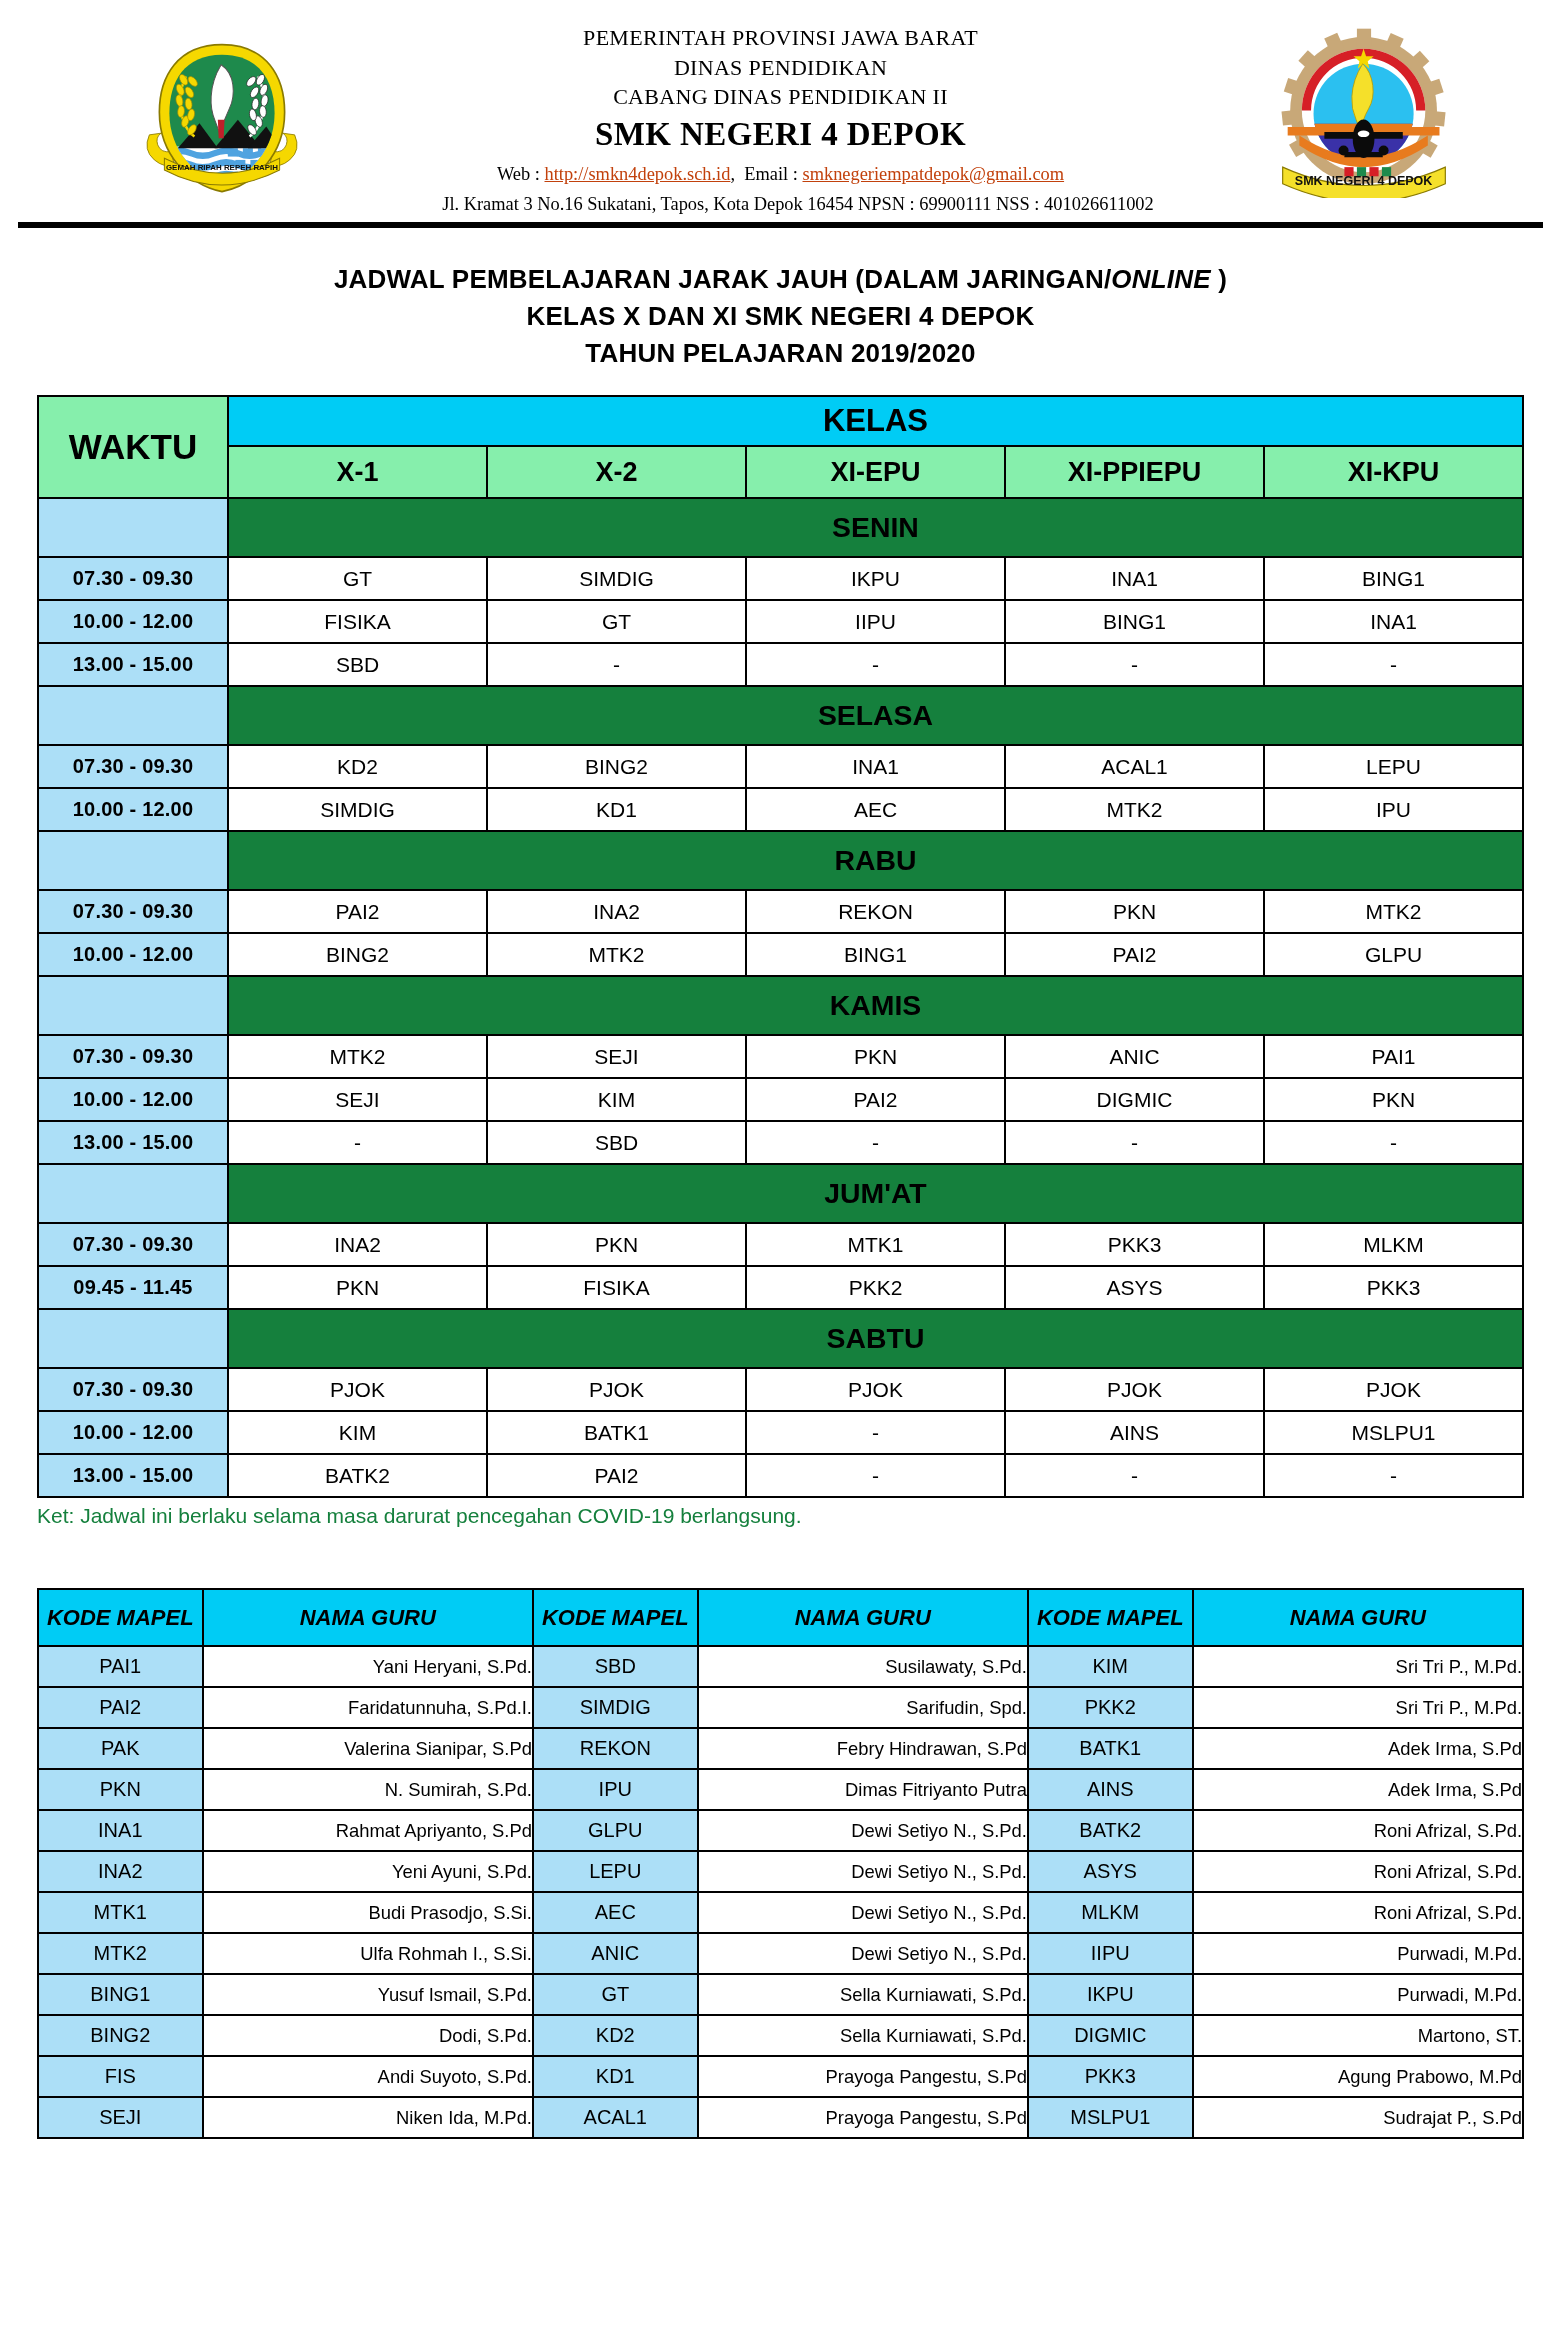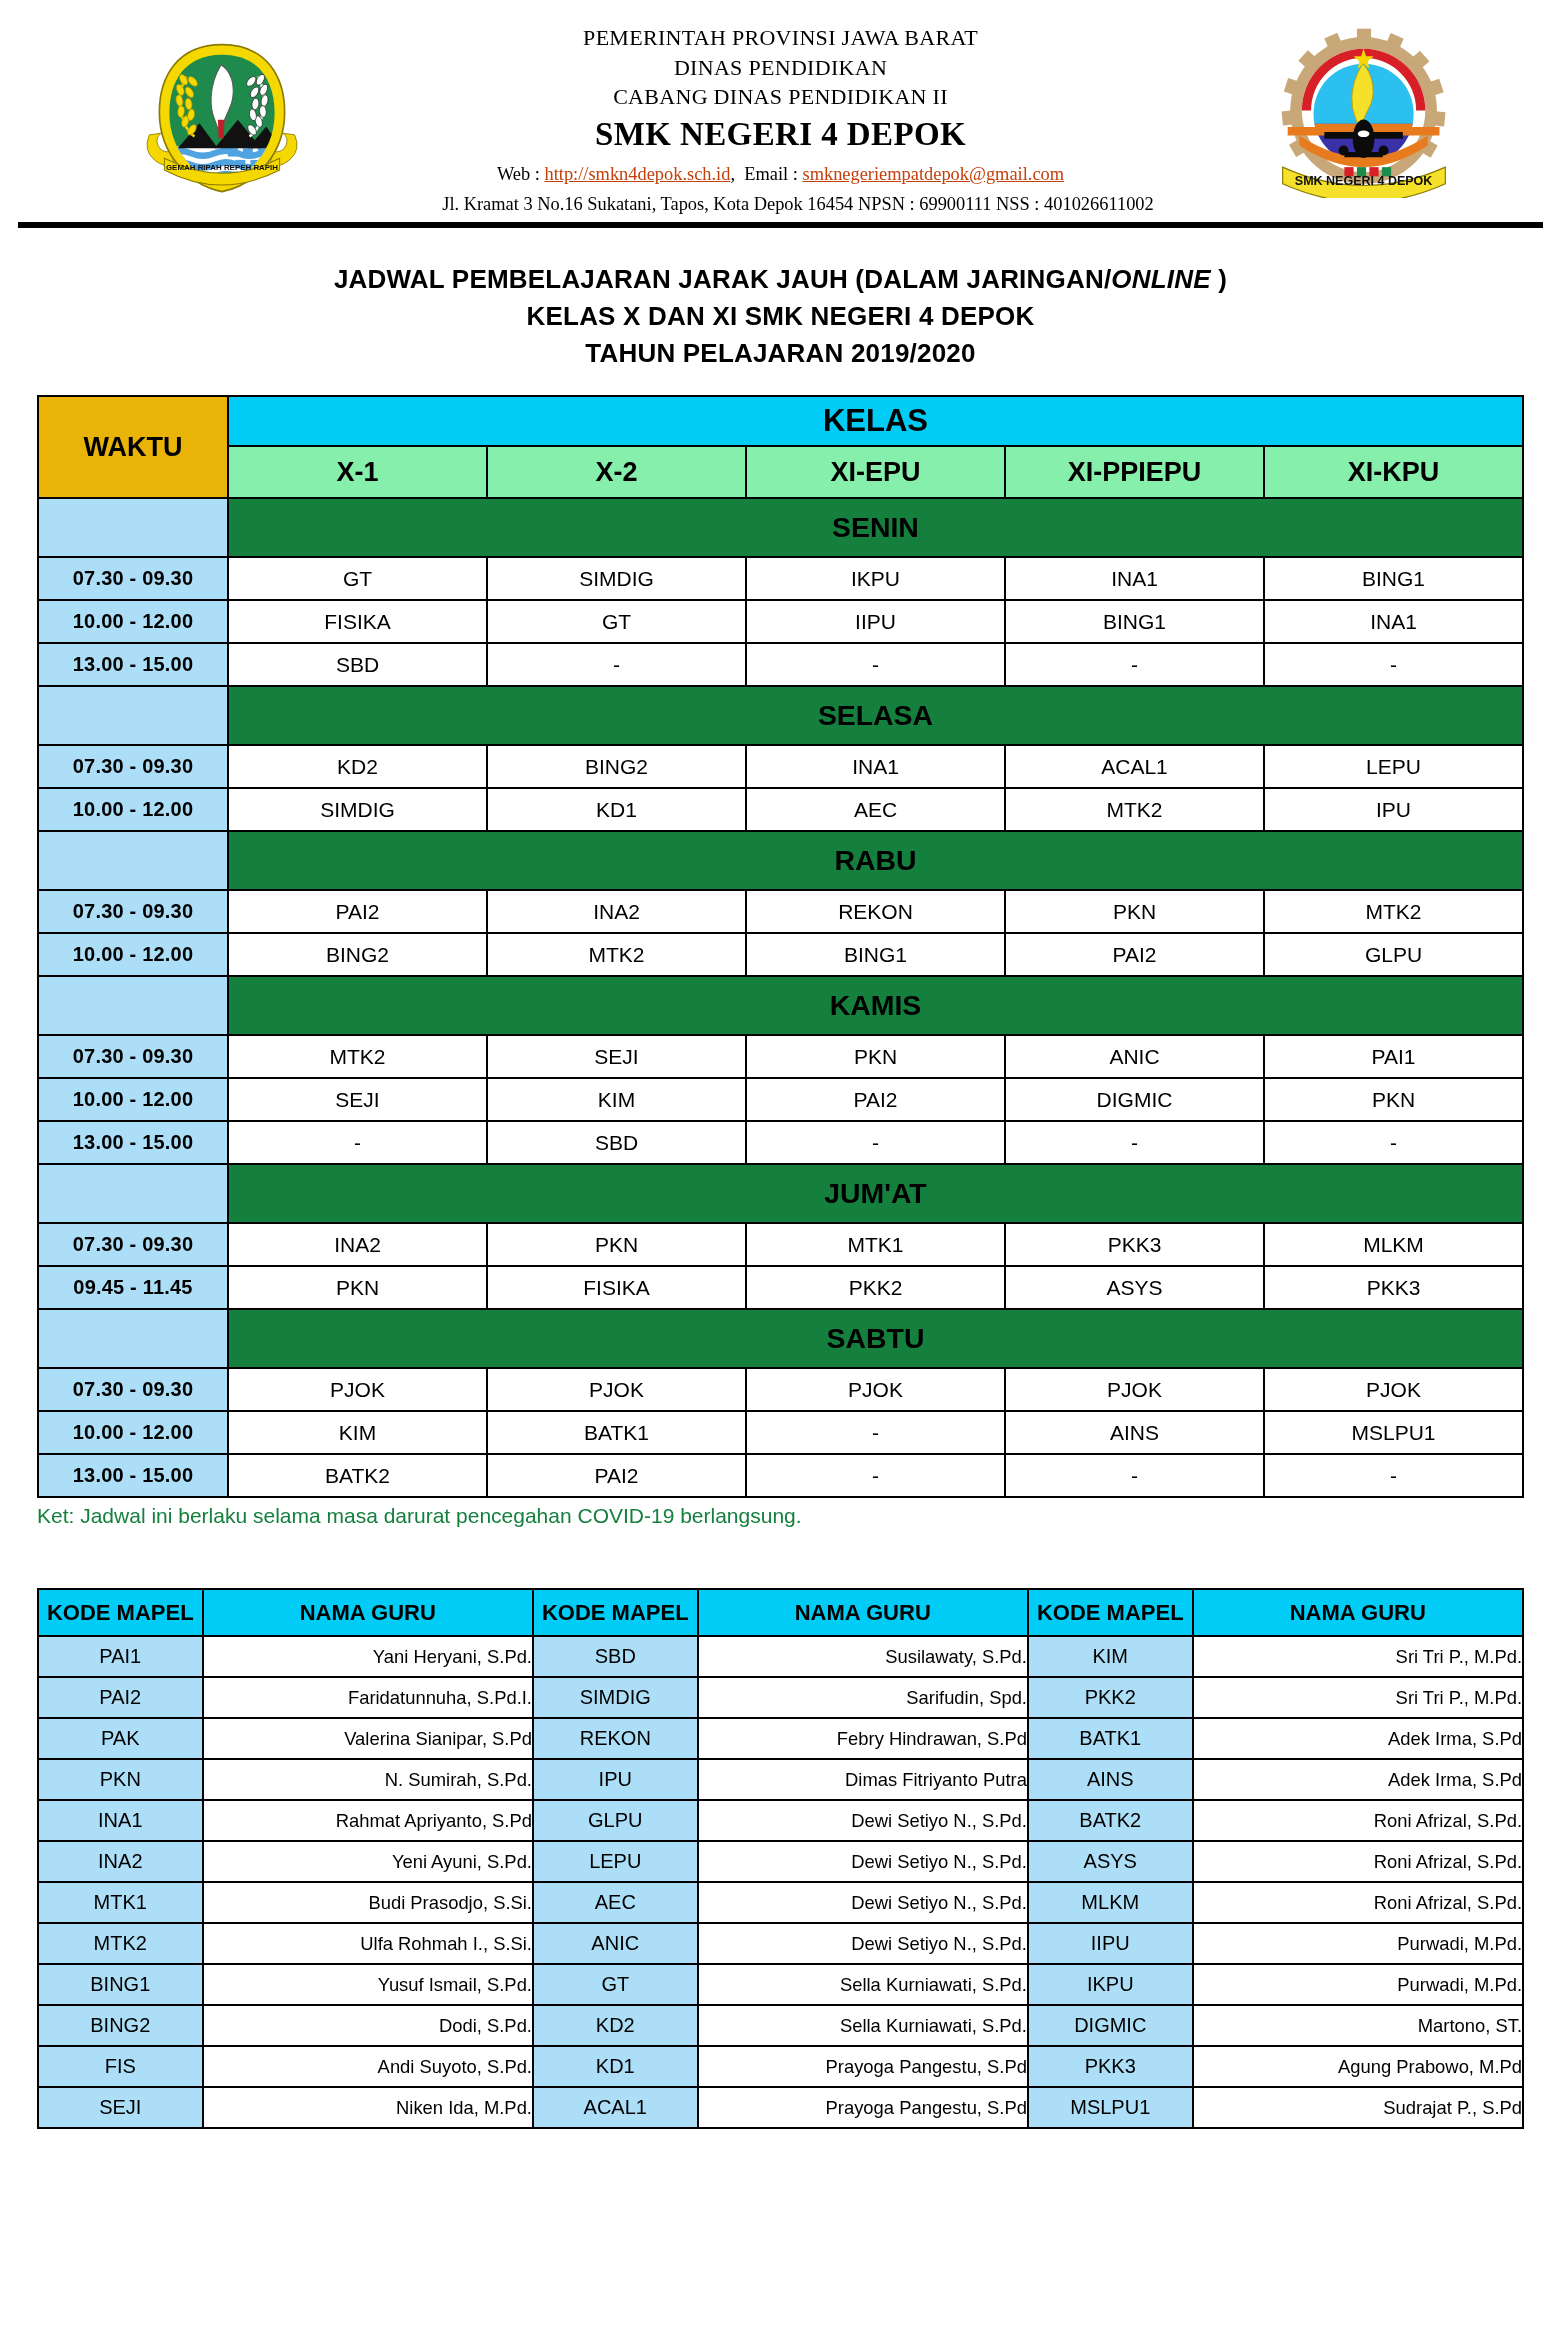--- a/index.html
+++ b/index.html
@@ -106,22 +106,22 @@
   .sched { margin-top: 23.4px; }
 
   th.kelas-head {
     background: #00CCF5;
     font-size: 31px;
     font-weight: bold;
     height: 50px;
     font-family: "Liberation Sans", sans-serif;
   }
   th.waktu-head {
-    background: #eab308;
-    font-size: 27px;
+    background: #86efac;
+    font-size: 35px;
     font-weight: bold;
     width: 190px;
   }
   th.cls-head {
     background: #86efac;
     font-size: 27px;
     font-weight: bold;
     height: 52px;
   }
   td.day-label-blank {
@@ -157,21 +157,22 @@
     text-align: left;
     font-family: "Liberation Sans", sans-serif;
   }
 
   
   .codes { margin-top: 60px; }
   .codes th {
     background: #00CCF5;
     font-size: 22px;
     font-weight: bold;
-    height: 47px;
+    height: 57px;
+    font-style: italic;
   }
   .codes td.code {
     background: #ACDFF7;
     font-size: 20px;
     height: 41px;
     text-align: center;
   }
   .codes td.name {
     background: #ffffff;
     font-size: 18.4px;

